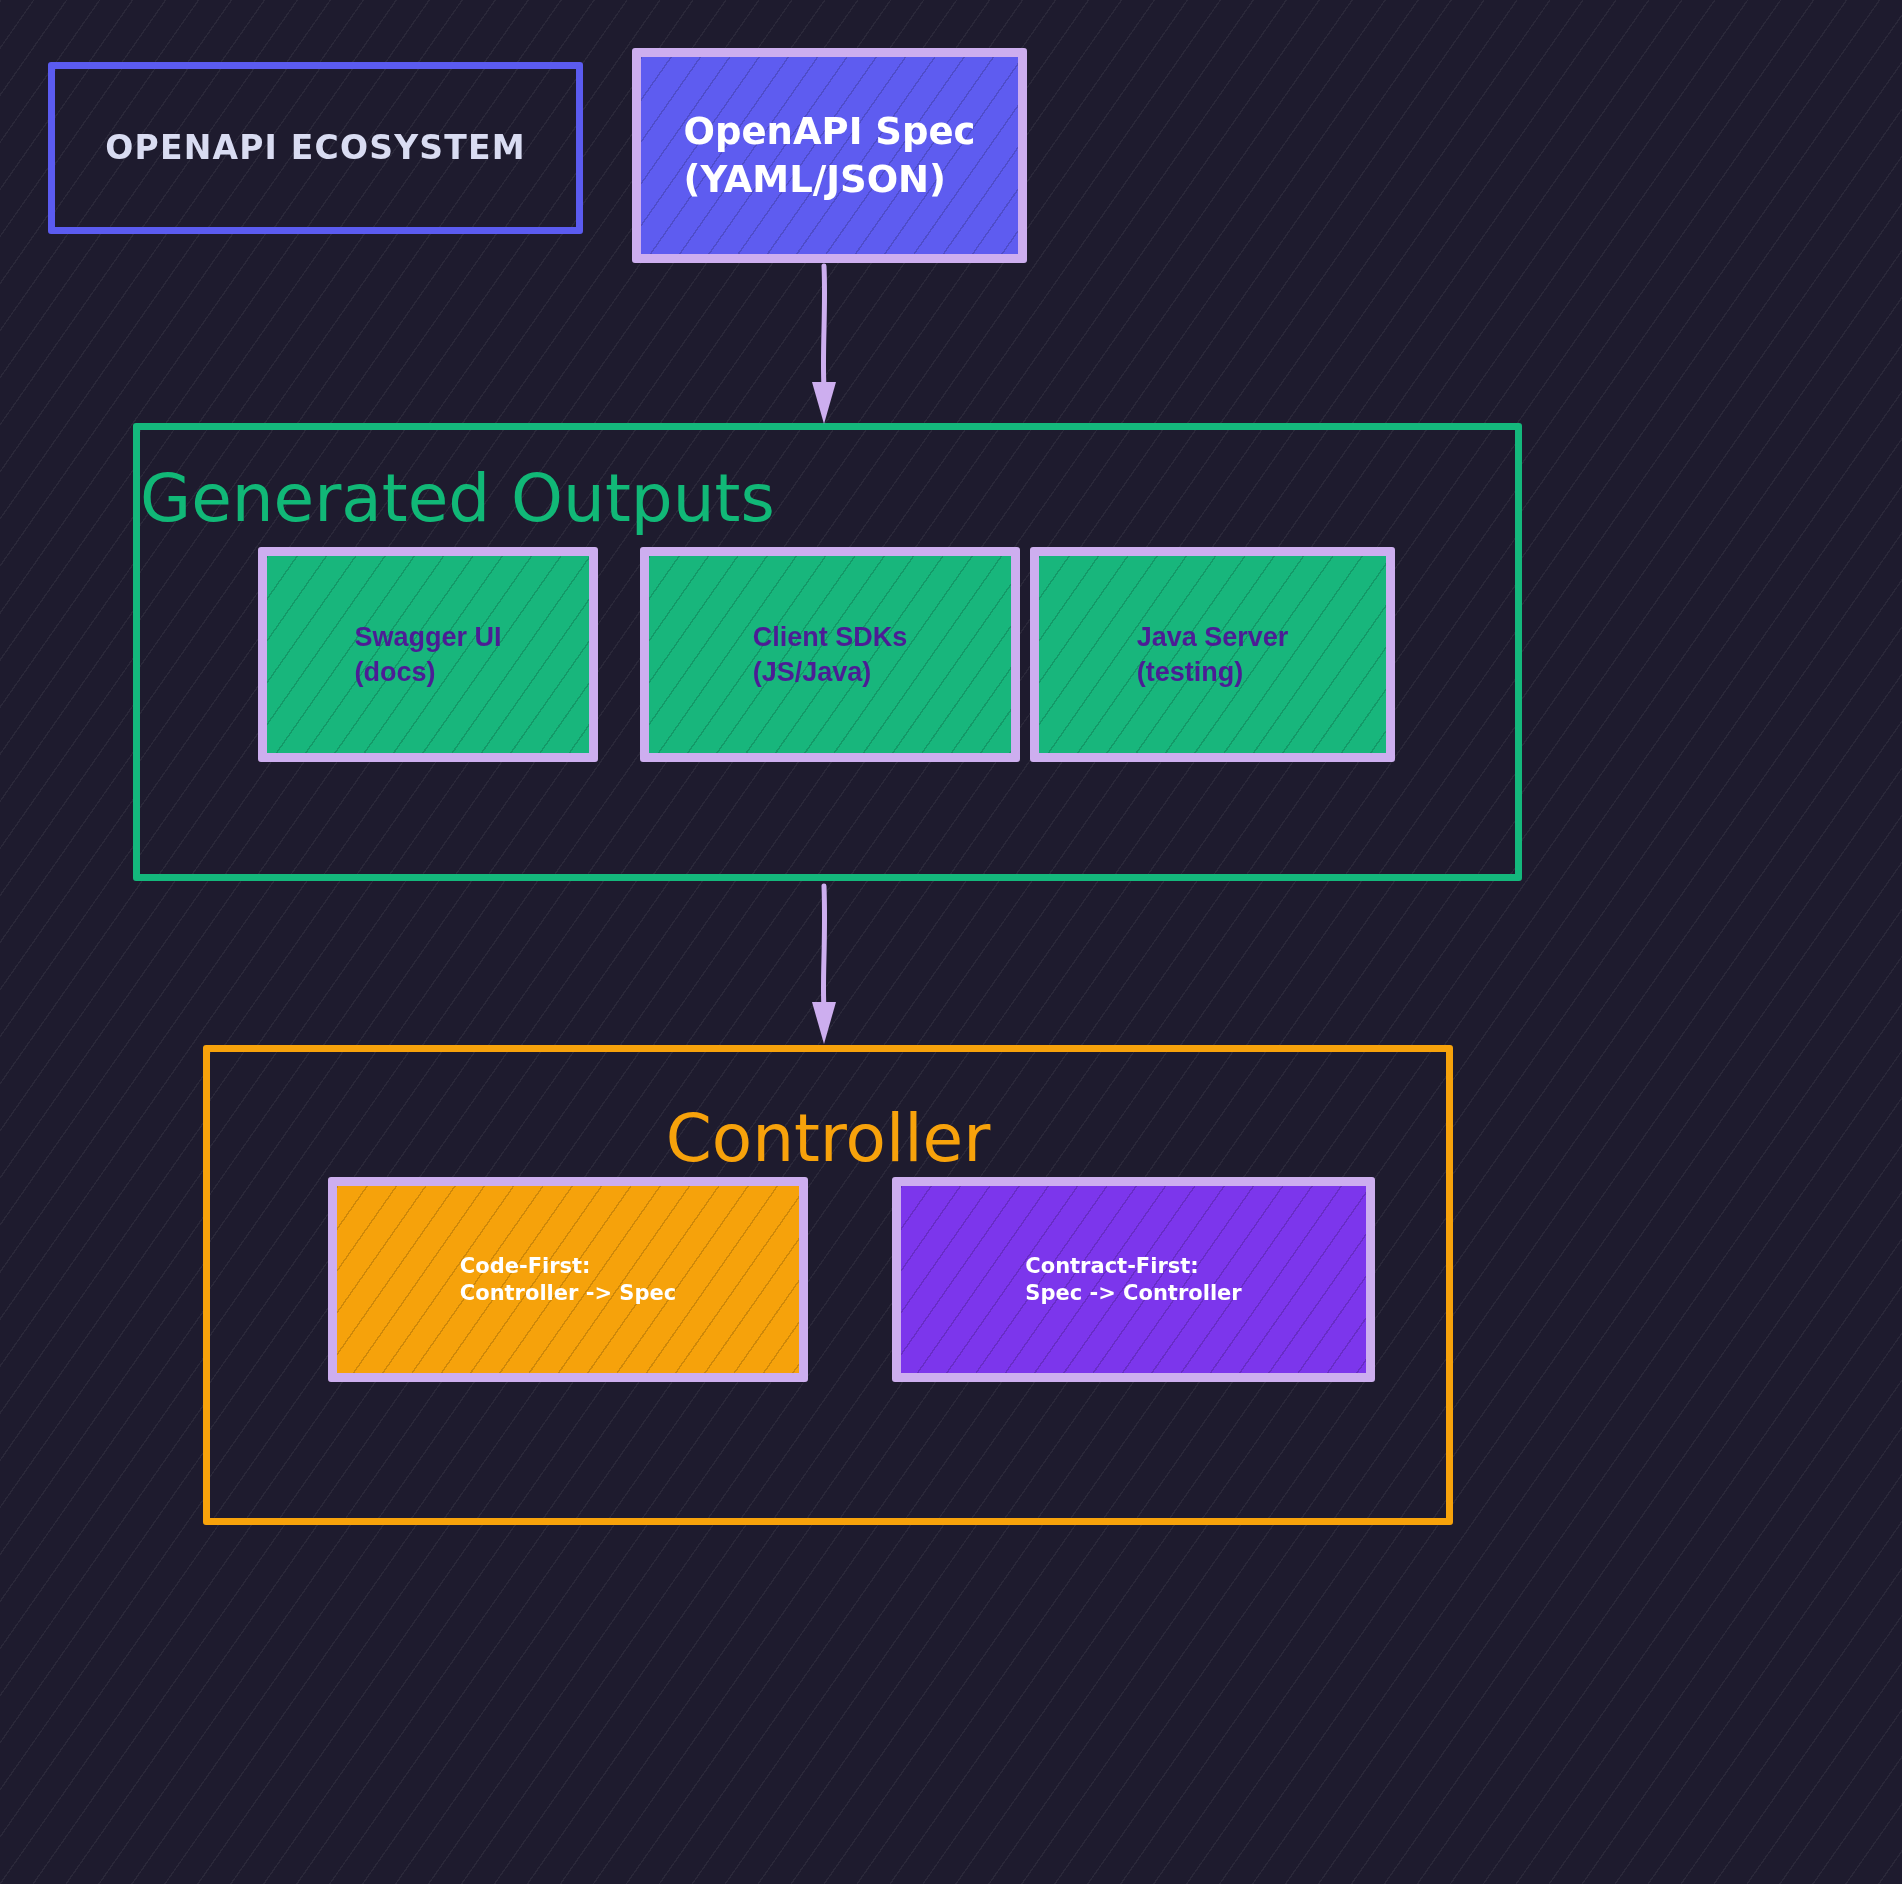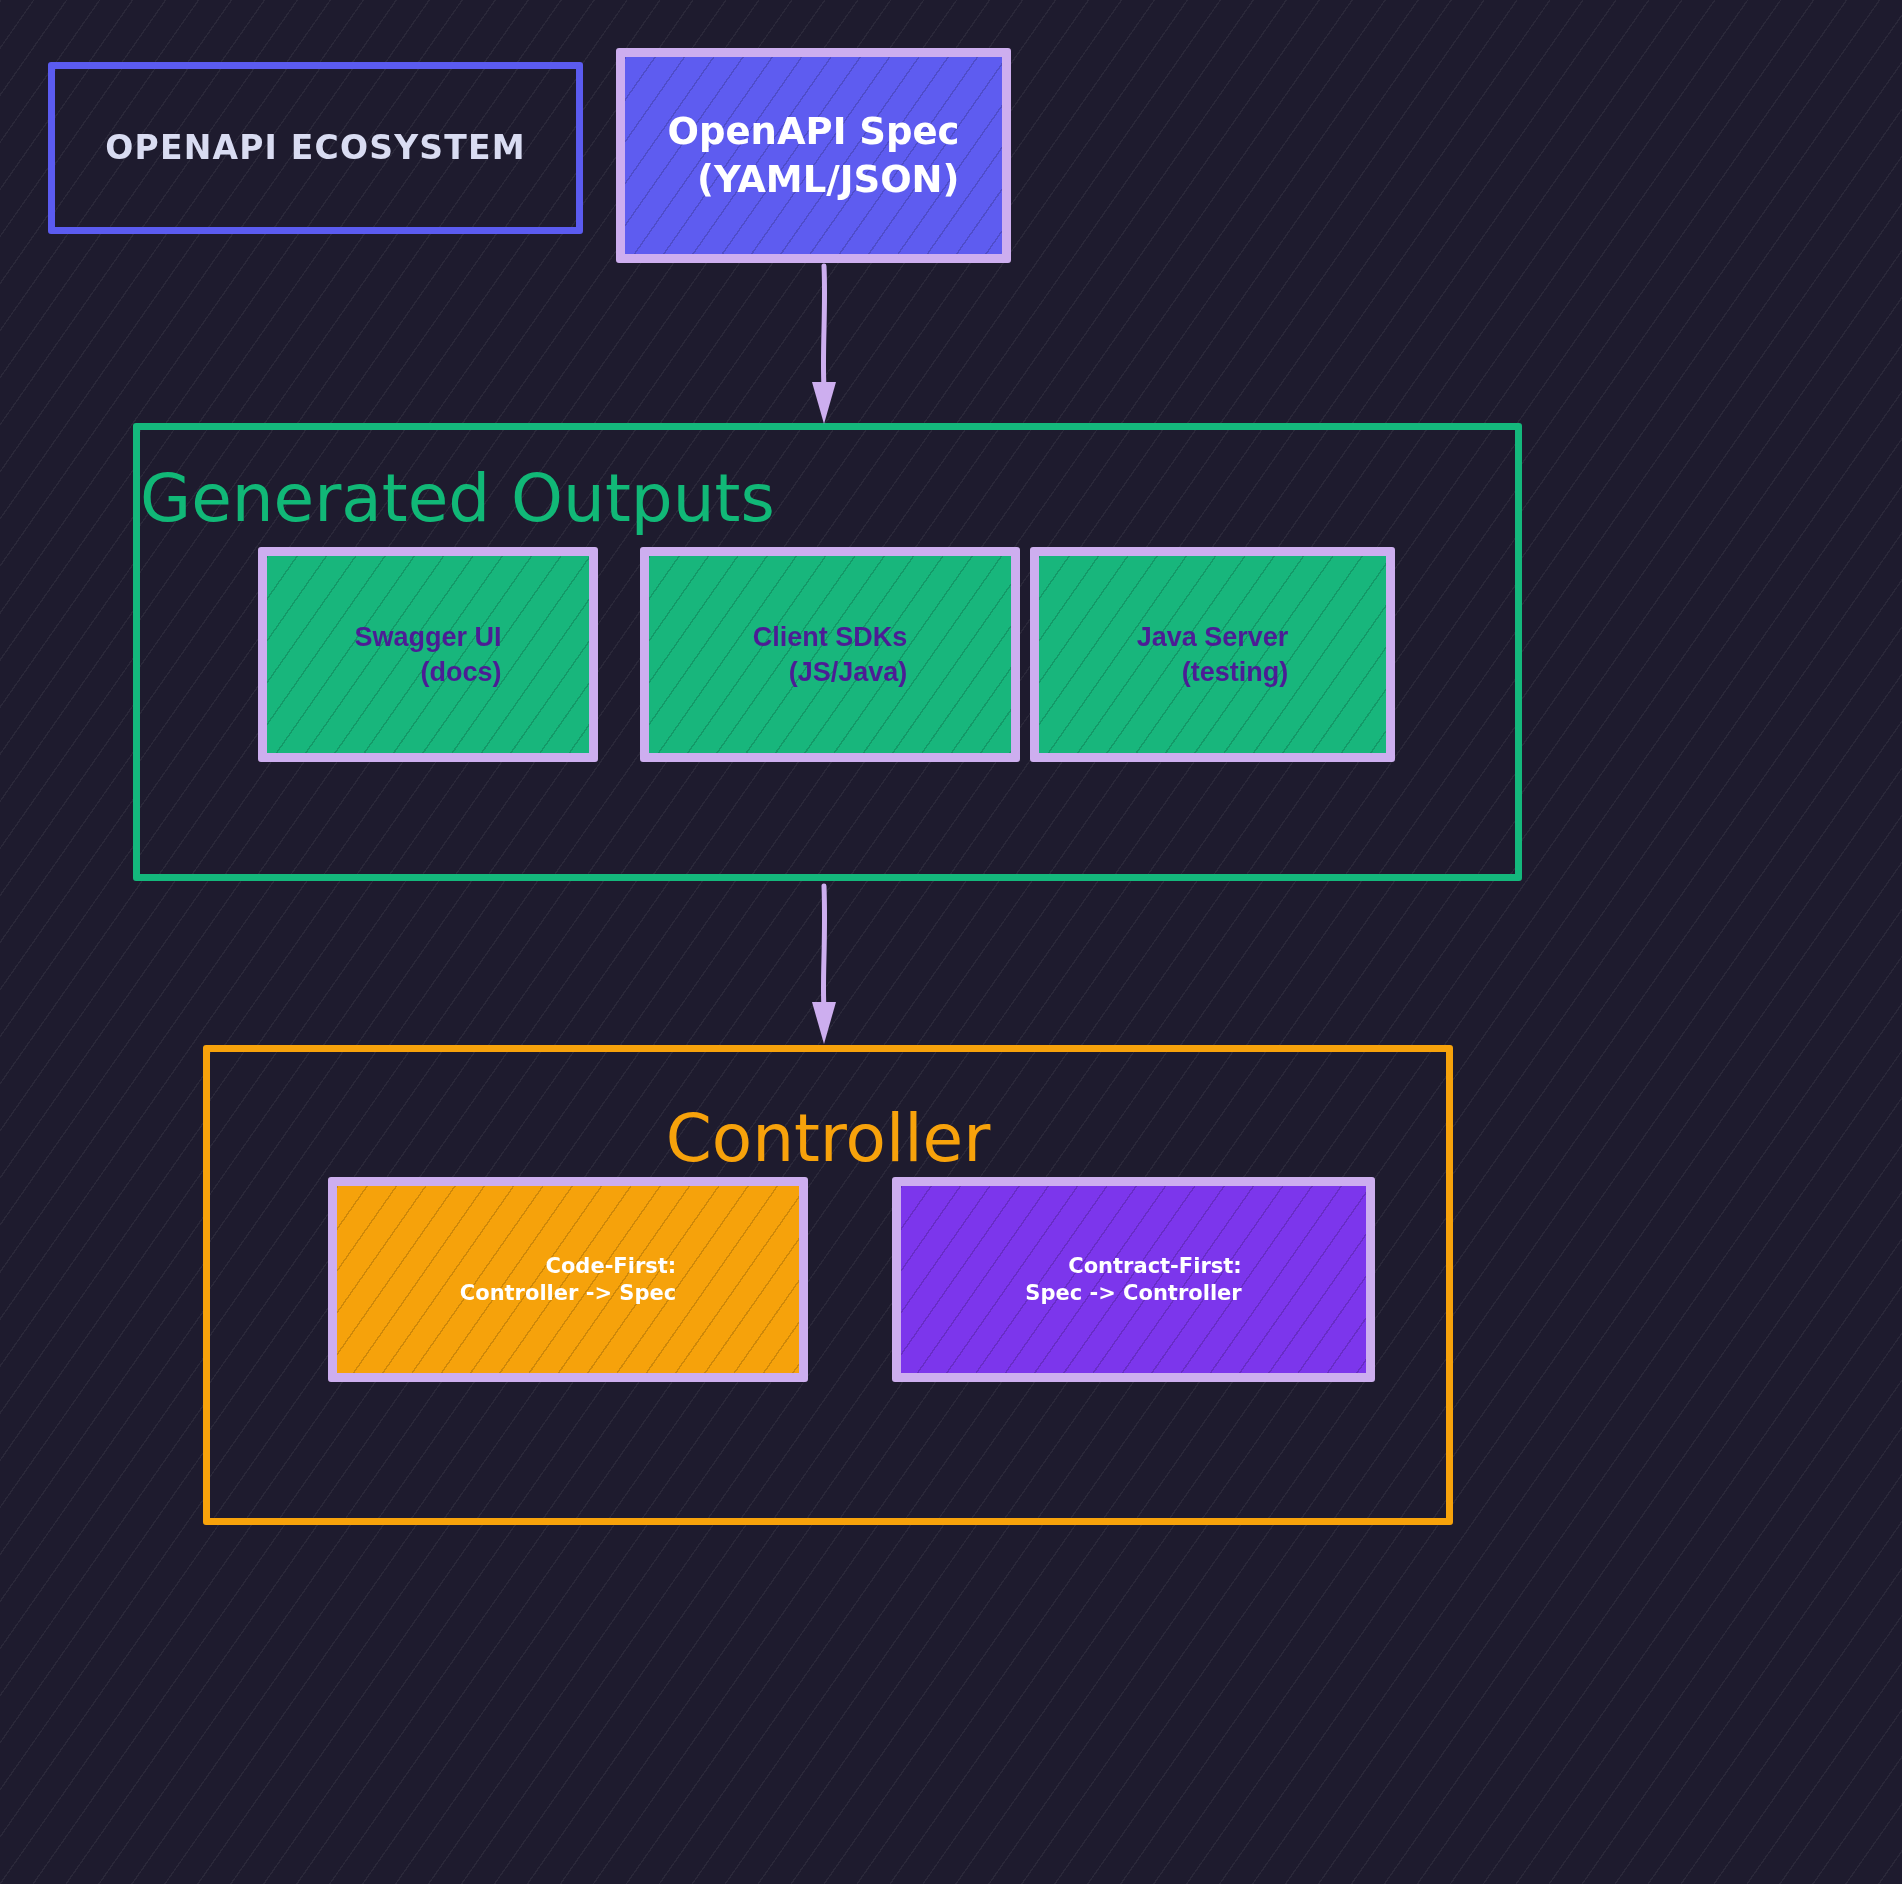--- a/index.html
+++ b/index.html
@@ -37,21 +37,21 @@
   }
 
   #canvas { position: absolute; inset: 0; }
 
   
   .node {
     position: absolute;
     display: flex;
     align-items: center;
     justify-content: center;
-    text-align: right;
+    text-align: left;
     color: #ffffff;
   }
 
   .node .label {
     position: relative;
     z-index: 3;
     white-space: pre-line;
     line-height: 1.28;
   }
 
@@ -64,21 +64,21 @@
   #ecosystem-node .label {
     font-family: "DejaVu Sans", sans-serif;
     font-size: 33px;
     font-weight: 700;
     letter-spacing: 1.2px;
     color: #d9dcf2;
   }
 
   
   #spec-node {
-    left: 616px; top: 48px; width: 395px; height: 215px;
+    left: 632px; top: 48px; width: 395px; height: 215px;
     background: #5e5cf0;
     border: 9px solid #cdaeef;
     border-radius: 3px;
   }
   #spec-node .label {
     font-family: "DejaVu Sans", sans-serif;
     font-size: 37px;
     font-weight: 600;
     color: #ffffff;
   }

